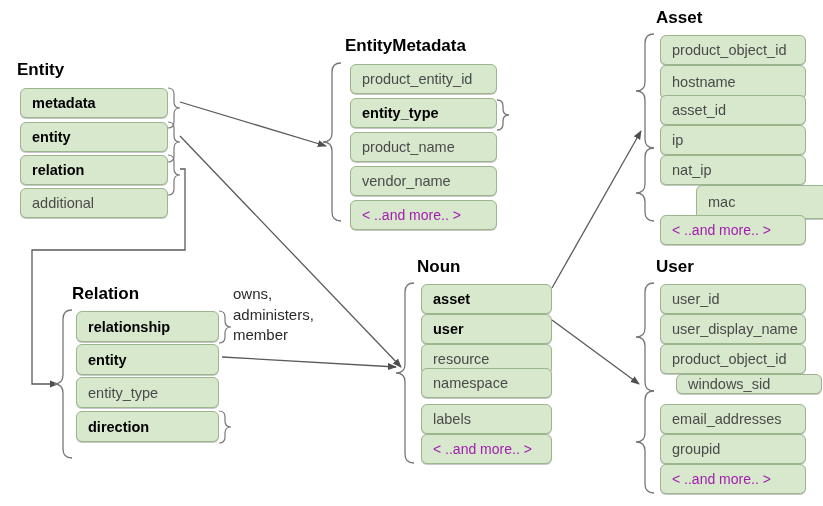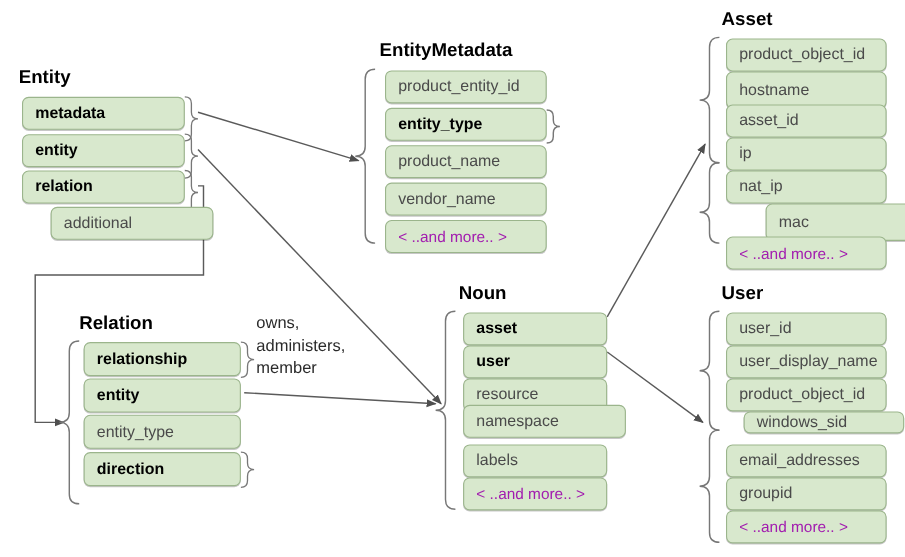--- a/index.html
+++ b/index.html
@@ -102,21 +102,21 @@
     <g>
       <path d="M552,320 L639,384" stroke="#5a5a5a" stroke-width="1.3" fill="none" marker-end="url(#arrow)"></path>
     </g>
   </svg>
 
   <div class="group">
     <div class="group-title" style="left:17px;top:60px;">Entity</div>
     <div class="field bold" style="left:20px;top:88px;width:148px;height:30px;">metadata</div>
     <div class="field bold" style="left:20px;top:122px;width:148px;height:30px;">entity</div>
     <div class="field bold" style="left:20px;top:155px;width:148px;height:30px;">relation</div>
-    <div class="field muted" style="left:20px;top:188px;width:148px;height:30px;margin-left:26px;">additional</div>
+    <div class="field muted" style="left:20px;top:188px;width:148px;height:30px;">additional</div>
   </div>
 
   <div class="group">
     <div class="group-title" style="left:345px;top:36px;">EntityMetadata</div>
     <div class="field muted" style="left:350px;top:64px;width:147px;height:30px;">product_entity_id</div>
     <div class="field bold" style="left:350px;top:98px;width:147px;height:30px;">entity_type</div>
     <div class="field muted" style="left:350px;top:132px;width:147px;height:30px;">product_name</div>
     <div class="field muted" style="left:350px;top:166px;width:147px;height:30px;">vendor_name</div>
     <div class="field more" style="left:350px;top:200px;width:147px;height:30px;">&lt; ..and more.. &gt;</div>
   </div>
@@ -143,21 +143,21 @@
 
   <div class="note" style="left:233px;top:284px;">owns,
 administers,
 member</div>
 
   <div class="group">
     <div class="group-title" style="left:417px;top:257px;">Noun</div>
     <div class="field bold" style="left:421px;top:284px;width:131px;height:30px;">asset</div>
     <div class="field bold" style="left:421px;top:314px;width:131px;height:30px;">user</div>
     <div class="field muted" style="left:421px;top:344px;width:131px;height:30px;">resource</div>
-    <div class="field muted" style="left:421px;top:368px;width:148px;height:30px;">namespace</div>
+    <div class="field muted" style="left:421px;top:368px;width:131px;height:30px;">namespace</div>
     <div class="field muted" style="left:421px;top:404px;width:131px;height:30px;">labels</div>
     <div class="field more" style="left:421px;top:434px;width:131px;height:30px;">&lt; ..and more.. &gt;</div>
   </div>
 
   <div class="group">
     <div class="group-title" style="left:656px;top:257px;">User</div>
     <div class="field muted" style="left:660px;top:284px;width:146px;height:30px;">user_id</div>
     <div class="field muted" style="left:660px;top:314px;width:146px;height:30px;">user_display_name</div>
     <div class="field muted" style="left:660px;top:344px;width:146px;height:30px;">product_object_id</div>
     <div class="field muted" style="left:660px;top:374px;width:146px;height:20px;margin-left:16px;">windows_sid</div>

